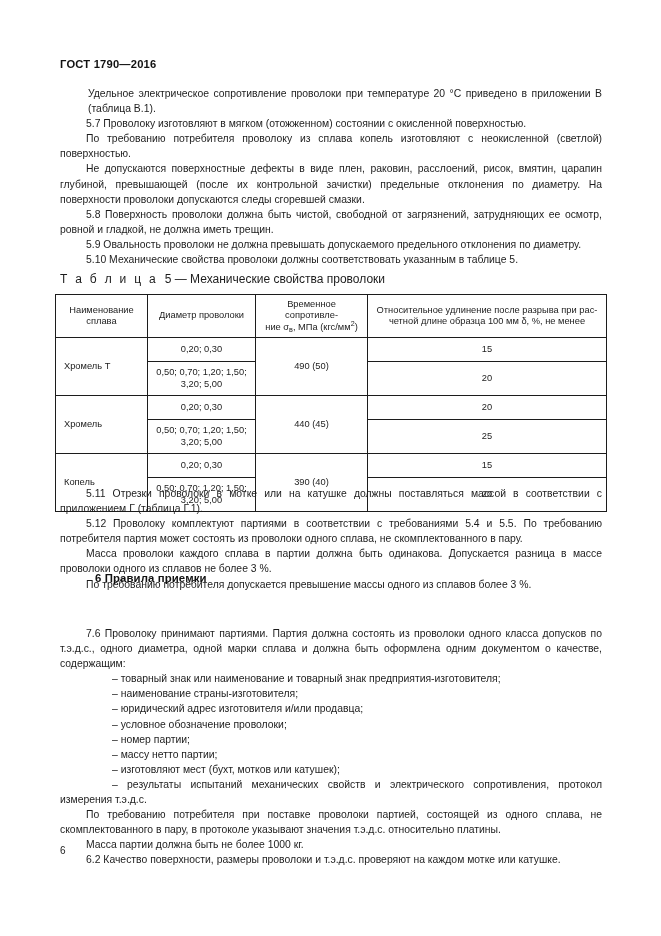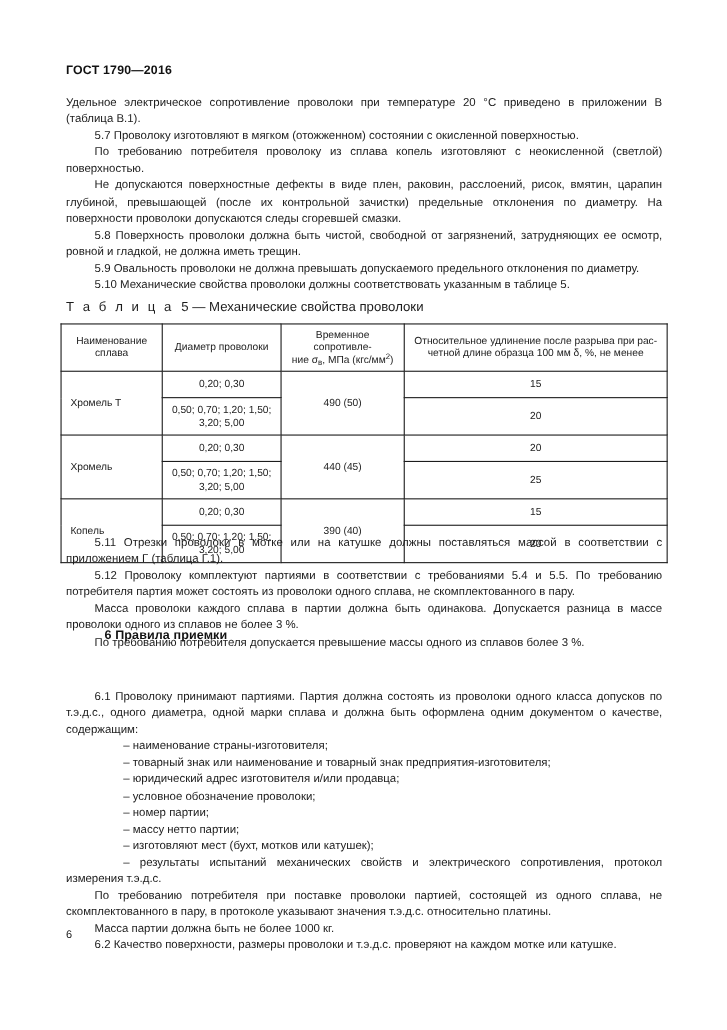--- a/index.html
+++ b/index.html
@@ -53,20 +53,21 @@
     text-align: justify;
     text-justify: inter-word;
     color: #1c1c1c;
     hyphens: manual;
   }
   p.para.indent {
     text-indent: 26px;
   }
   p.para.hang {
     text-indent: 0;
+    margin-left: 28px;
   }
 
   .dash-item {
     margin: 0;
     font-size: 10.4px;
     line-height: 15.1px;
     text-align: justify;
     padding-left: 52px;
     text-indent: 0;
     color: #1c1c1c;
@@ -254,24 +255,24 @@
   <div class="body-block-2">
     <p class="para indent">5.11 Отрезки проволоки в мотке или на катушке должны поставляться массой в соответствии с приложением Г (таблица Г.1).</p>
     <p class="para indent">5.12 Проволоку комплектуют партиями в соответствии с требованиями 5.4 и 5.5. По требованию потребителя партия может состоять из проволоки одного сплава, не скомплектованного в пару.</p>
     <p class="para indent">Масса проволоки каждого сплава в партии должна быть одинакова. Допускается разница в массе проволоки одного из сплавов не более 3 %.</p>
     <p class="para indent">По требованию потребителя допускается превышение массы одного из сплавов более 3 %.</p>
   </div>
 
   <h2 class="section">6 Правила приемки</h2>
 
   <div class="body-block-3">
-    <p class="para indent">6.1 Проволоку принимают партиями. Партия должна состоять из проволоки одного класса допусков по т.э.д.с., одного диаметра, одной марки сплава и должна быть оформлена одним документом о качестве, содержащим:</p>
-
+    <p class="para indent">7.6 Проволоку принимают партиями. Партия должна состоять из проволоки одного класса допусков по т.э.д.с., одного диаметра, одной марки сплава и должна быть оформлена одним документом о качестве, содержащим:</p>
+
+    <p class="dash-item">– товарный знак или наименование и товарный знак предприятия-изготовителя;</p>
     <p class="dash-item">– наименование страны-изготовителя;</p>
-    <p class="dash-item">– товарный знак или наименование и товарный знак предприятия-изготовителя;</p>
     <p class="dash-item">– юридический адрес изготовителя и/или продавца;</p>
     <p class="dash-item">– условное обозначение проволоки;</p>
     <p class="dash-item">– номер партии;</p>
     <p class="dash-item">– массу нетто партии;</p>
     <p class="dash-item">– изготовляют мест (бухт, мотков или катушек);</p>
     <p class="dash-item wrap">– результаты испытаний механических свойств и электрического сопротивления, протокол измерения т.э.д.с.</p>
 
     <p class="para indent">По требованию потребителя при поставке проволоки партией, состоящей из одного сплава, не скомплектованного в пару, в протоколе указывают значения т.э.д.с. относительно платины.</p>
     <p class="para indent">Масса партии должна быть не более 1000 кг.</p>
     <p class="para indent">6.2 Качество поверхности, размеры проволоки и т.э.д.с. проверяют на каждом мотке или катушке.</p>

